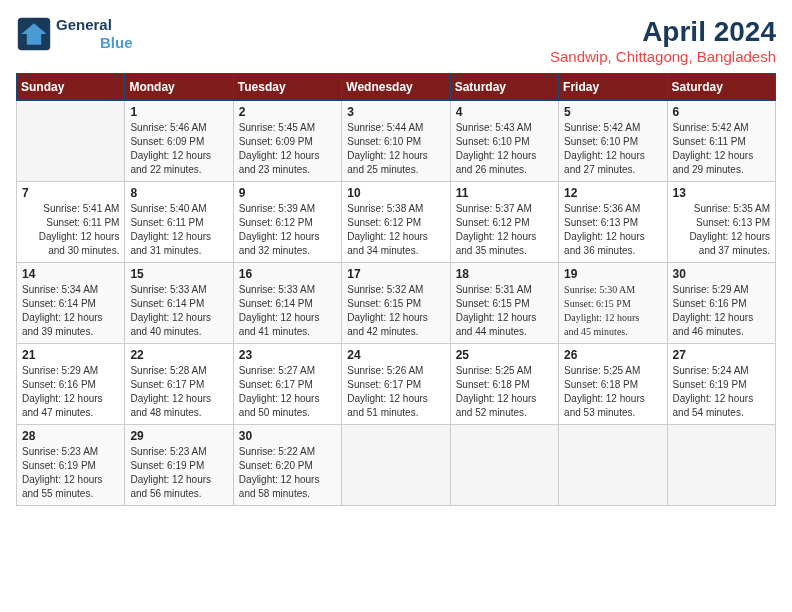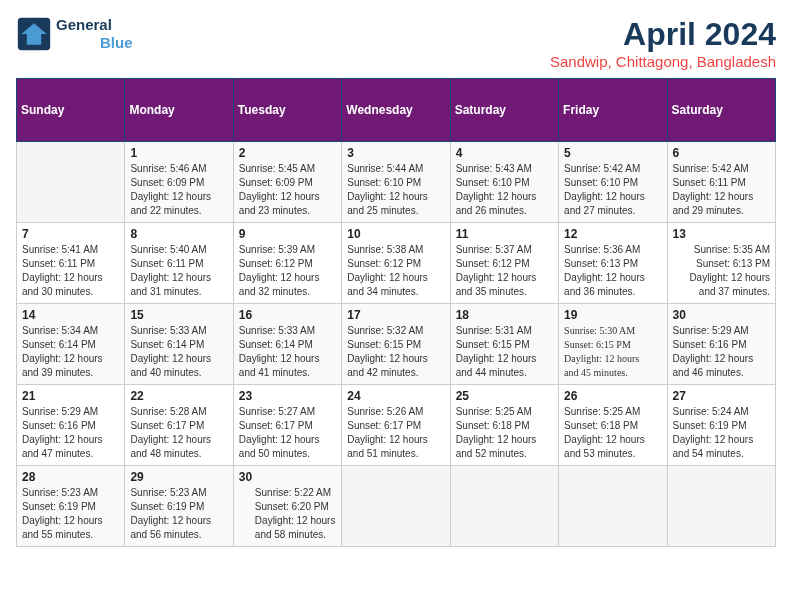--- a/index.html
+++ b/index.html
@@ -23,39 +23,39 @@
       gap: 4px;
     }
     .logo-icon {
       width: 36px;
       height: 36px;
     }
     .title-area {
       text-align: right;
     }
     .month-title {
-      font-size: 32px;
+      font-size: 28px;
       font-weight: bold;
       color: #1a3a5c;
     }
     .location {
       font-size: 15px;
       color: #ef4444;
     }
     table {
       width: 100%;
       border-collapse: collapse;
       table-layout: fixed;
     }
     thead tr th {
-      background-color: #701a75;
+      background-color: #7f1d1d;
       color: #fff;
       font-size: 12px;
       font-weight: bold;
-      padding: 24px 4px;
+      padding: 6px 4px;
       text-align: left;
       border: 1px solid #1a4a70;
     }
     tbody tr td {
       border: 1px solid #ccc;
       vertical-align: top;
       padding: 4px 5px;
       height: 80px;
       font-size: 10.5px;
       color: #333;
@@ -161,21 +161,21 @@
           <span class="day-number">6</span>
           <div class="day-info" style="white-space: pre-line;">Sunrise: 5:42 AM
 Sunset: 6:11 PM
 Daylight: 12 hours
 and 29 minutes.</div>
         </td>
       </tr>
       <tr>
         <td>
           <span class="day-number">7</span>
-          <div class="day-info" style="white-space: pre-line;">Sunrise: 5:41 AM
+          <div class="day-info" style="white-space: pre-line; text-align: right;">Sunrise: 5:41 AM
 Sunset: 6:11 PM
 Daylight: 12 hours
 and 30 minutes.</div>
         </td>
         <td>
           <span class="day-number">8</span>
           <div class="day-info" style="white-space: pre-line;">Sunrise: 5:40 AM
 Sunset: 6:11 PM
 Daylight: 12 hours
 and 31 minutes.</div>
@@ -328,21 +328,21 @@
         </td>
         <td>
           <span class="day-number">29</span>
           <div class="day-info" style="white-space: pre-line;">Sunrise: 5:23 AM
 Sunset: 6:19 PM
 Daylight: 12 hours
 and 56 minutes.</div>
         </td>
         <td>
           <span class="day-number">30</span>
-          <div class="day-info" style="white-space: pre-line; margin-left: 16px;">Sunrise: 5:22 AM
+          <div class="day-info" style="white-space: pre-line;">Sunrise: 5:22 AM
 Sunset: 6:20 PM
 Daylight: 12 hours
 and 58 minutes.</div>
         </td>
         <td class="empty-cell"></td>
         <td class="empty-cell"></td>
         <td class="empty-cell"></td>
         <td class="empty-cell"></td>
       </tr>
     </tbody>

